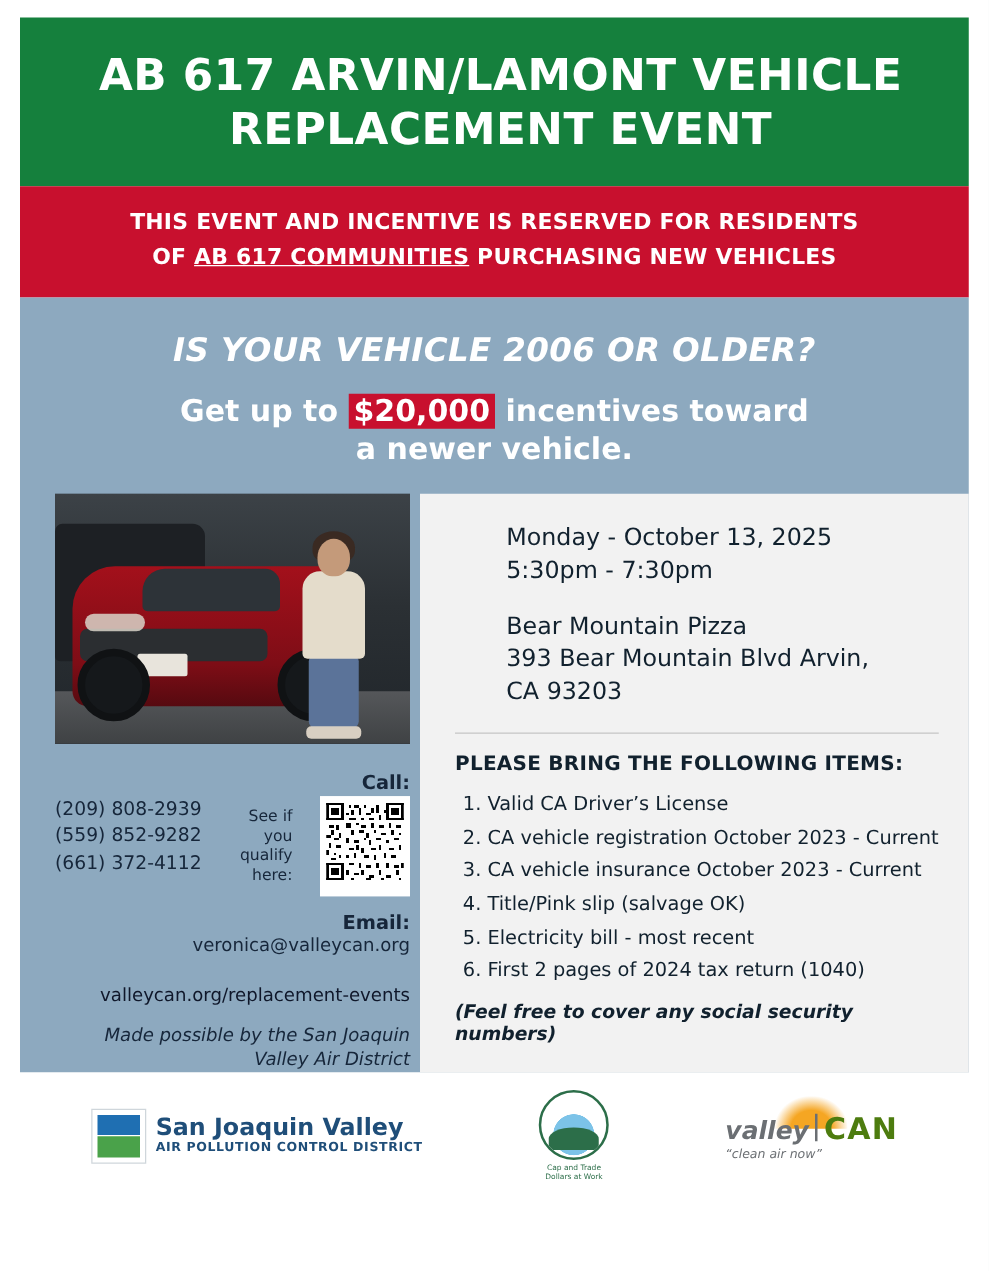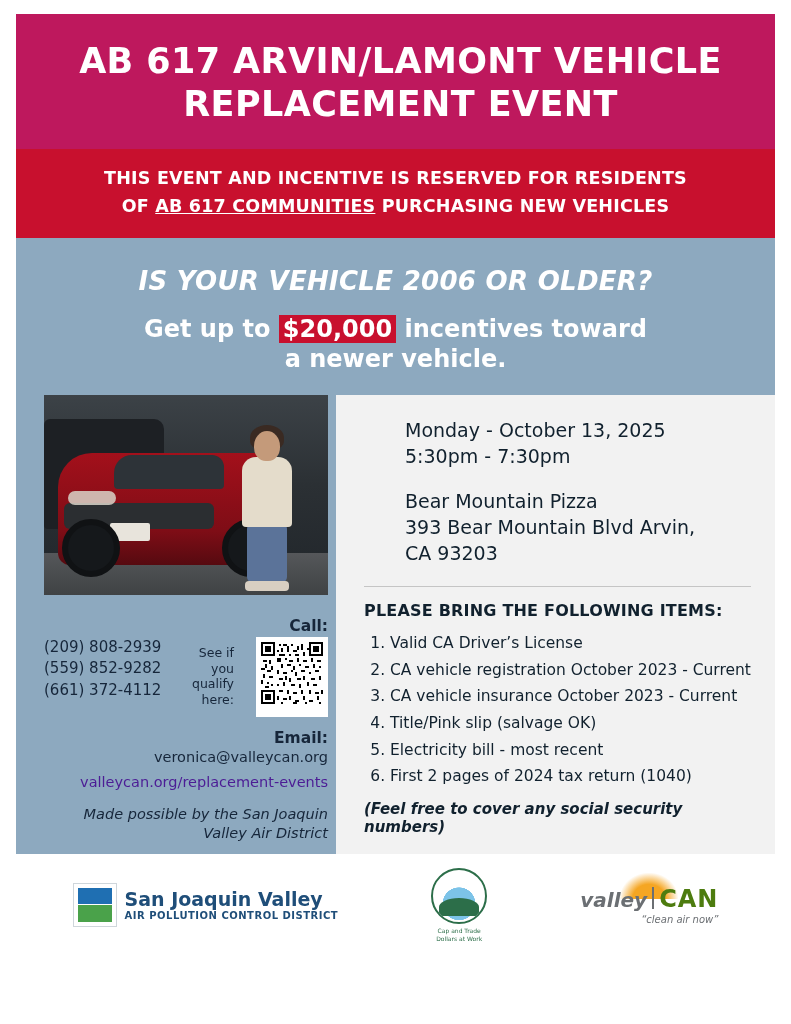--- a/index.html
+++ b/index.html
@@ -17,21 +17,21 @@
     position: relative;
     width: 791px;
     height: 1024px;
     background: #ffffff;
     box-sizing: border-box;
     padding: 14px 16px 0 16px;
   }
 
   
   .header {
-    background: #be185d;
+    background: #15803d;
     padding: 26px 30px 24px 40px;
     text-align: center;
   }
   .header h1 {
     margin: 0;
     color: #ffffff;
     font-size: 35px;
     line-height: 1.22;
     font-weight: bold;
     letter-spacing: 0.4px;
@@ -183,22 +183,22 @@
     font-family: "DejaVu Sans", sans-serif;
   }
   .contact .email {
     font-size: 14.5px;
     color: #16263a;
     margin-top: 1px;
     font-family: "DejaVu Sans", sans-serif;
   }
   .contact .weblink {
     font-size: 14.5px;
-    color: #4c1d95;
-    margin-top: 9px;
+    color: #0f172a;
+    margin-top: 24px;
     font-family: "DejaVu Sans", sans-serif;
   }
   .contact .made {
     font-size: 14.5px;
     font-style: italic;
     line-height: 1.3;
     margin-top: 15px;
     color: #16263a;
     font-family: "DejaVu Sans", sans-serif;
   }
@@ -336,21 +336,21 @@
   }
   .dc-logo .t1 {
     font-size: 22px; font-weight: bold; font-style: italic; color: #2f6d9e;
     line-height: 1; font-family: "DejaVu Sans", sans-serif;
   }
   .dc-logo .t2 {
     font-size: 11px; font-style: italic; color: #4a8c3f;
     font-family: "DejaVu Sans", sans-serif;
   }
 
-  .vc-logo { text-align: right; position: relative; }
+  .vc-logo { text-align: left; position: relative; }
   .vc-logo .sun {
     position: absolute; left: 50%; top: -12px; transform: translateX(-50%);
     width: 58px; height: 26px;
     background: radial-gradient(ellipse at 50% 100%, #f5a623 0 40%, rgba(245,166,35,0) 72%);
   }
   .vc-logo .row {
     display: flex; align-items: baseline; justify-content: center;
     position: relative; z-index: 2;
   }
   .vc-logo .v {

